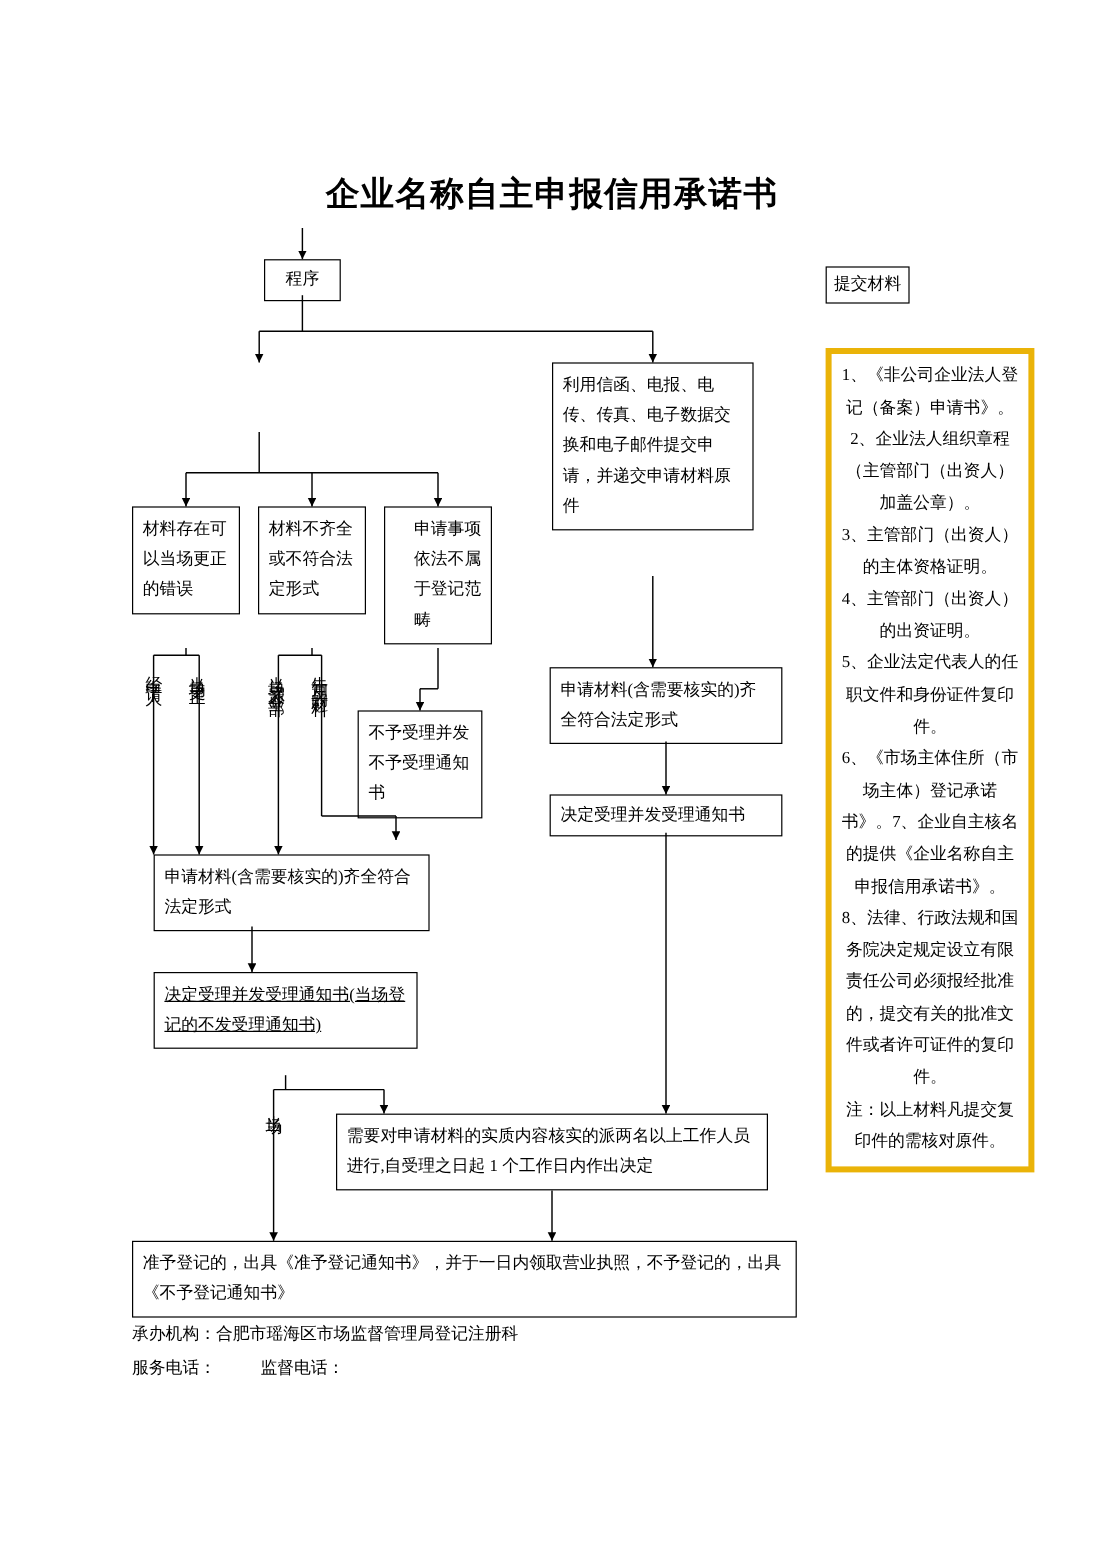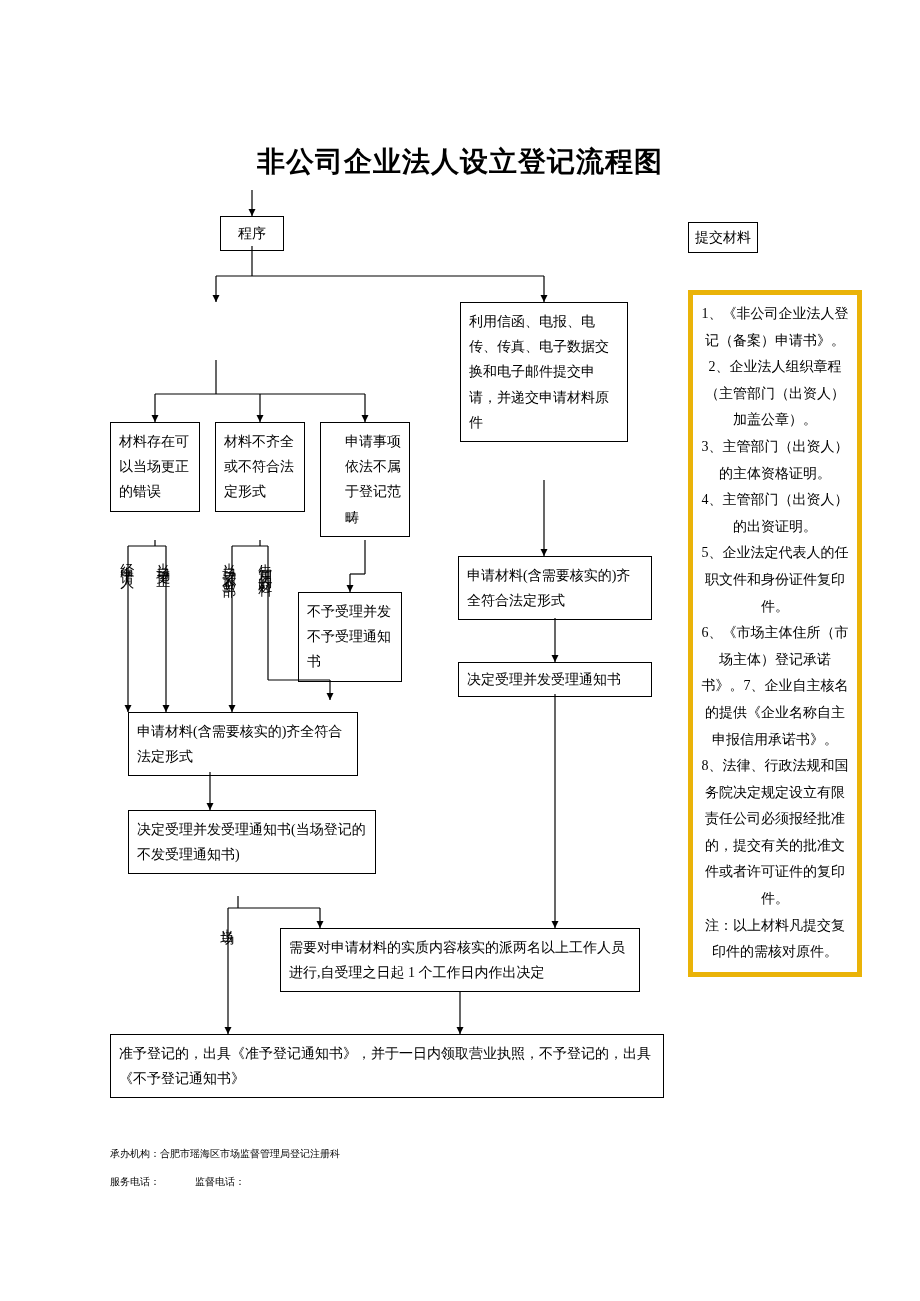--- a/index.html
+++ b/index.html
@@ -40,22 +40,21 @@
     position: absolute;
     writing-mode: vertical-rl;
     text-orientation: upright;
     line-height: 1.2;
     letter-spacing: 4px;
   }
   .vtext.tight { letter-spacing: 2px; }
   .footer {
     position: absolute;
     left: 110px;
-    font-size: 10px;
-    margin-top: 44px;
+    font-size: 14px;
   }
   .sidebar {
     position: absolute;
     border: 5px solid #eab308;
     padding: 6px 6px;
     box-sizing: border-box;
     line-height: 1.9;
     font-size: 14px;
     text-align: center;
   }
@@ -64,21 +63,21 @@
     top: 0; left: 0;
     width: 920px; height: 1301px;
     pointer-events: none;
   }
 </style>
 </head>
 <body>
 
 <div class="page">
 
-  <div class="title">非公司企业法人设立登记流程图</div>
+  <div class="title">企业名称自主申报信用承诺书</div>
 
   <div class="box" style="left:220px; top:216px; width:64px; text-align:center; padding:4px 0;">
     <span>程序</span>
   </div>
 
 
   <div class="box" style="left:110px; top:422px; width:90px;">
     <span>材料存在可以当场更正的错误</span>
   </div>
 
@@ -108,21 +107,21 @@
   </div>
 
   <div class="box" style="left:458px; top:662px; width:194px; padding-top:4px; padding-bottom:4px;">
     <span>决定受理并发受理通知书</span>
   </div>
 
   <div class="box" style="left:128px; top:712px; width:230px;">
     <span>申请材料(含需要核实的)齐全符合法定形式</span>
   </div>
 
-  <div class="box" style="left:128px; top:810px; width:248px;">
+  <div class="box" style="left:128px; top:810px; width:220px;text-decoration:underline;">
     <span>决定受理并发受理通知书(当场登记的不发受理通知书)</span>
   </div>
 
   <div class="vtext tight" style="left:218px; top:918px;">当场</div>
 
   <div class="box" style="left:280px; top:928px; width:360px;">
     <span>需要对申请材料的实质内容核实的派两名以上工作人员进行,自受理之日起 1 个工作日内作出决定</span>
   </div>
 
   <div class="box" style="left:110px; top:1034px; width:554px;">

